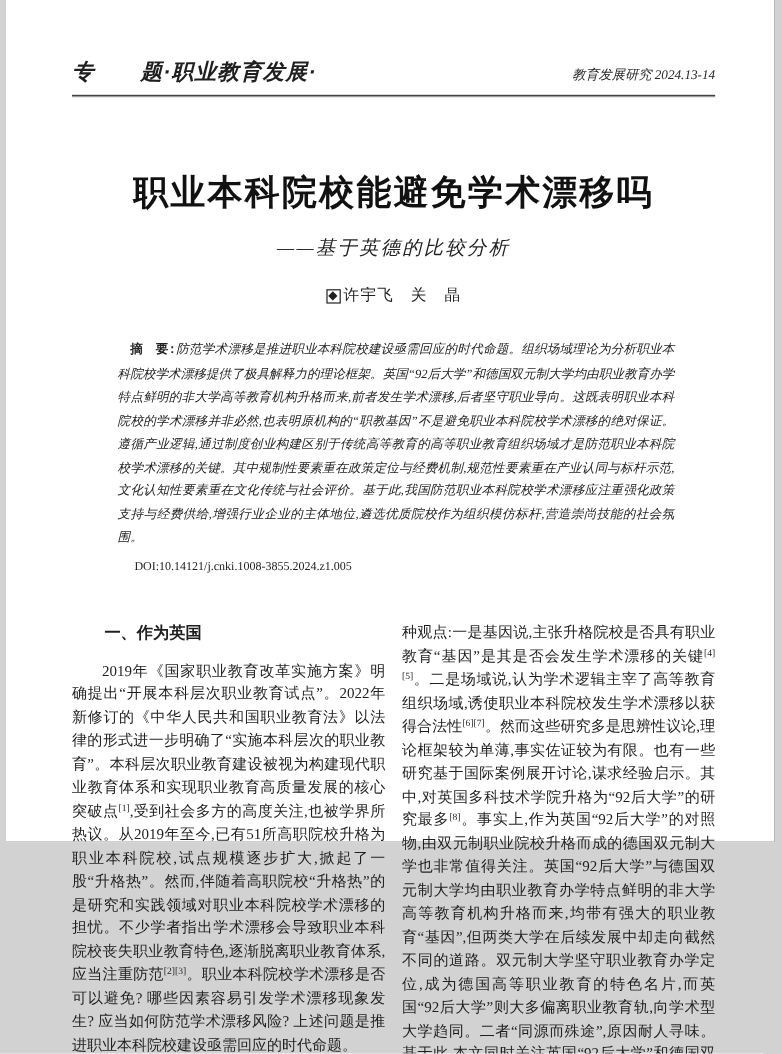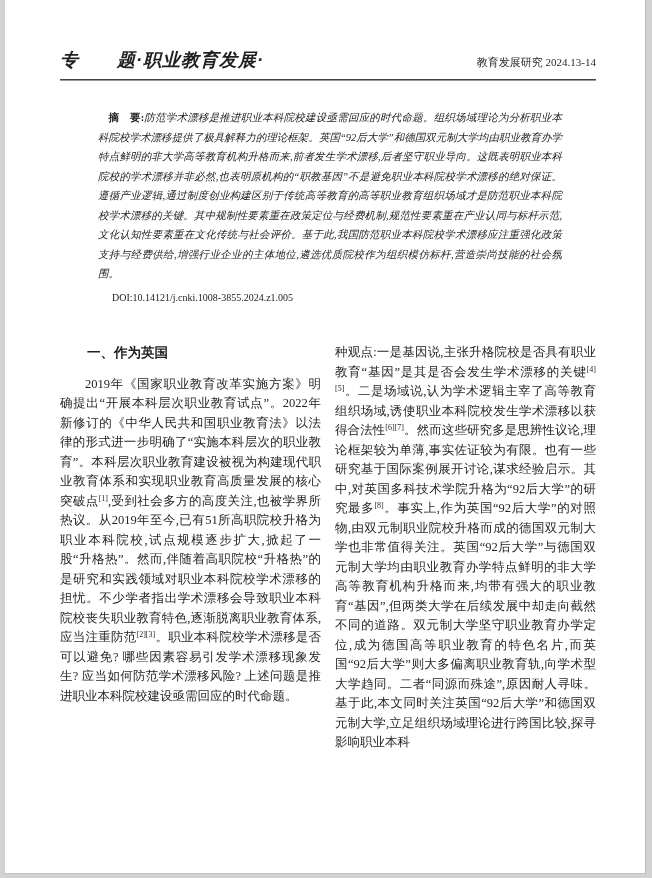--- a/index.html
+++ b/index.html
@@ -8,21 +8,21 @@
     width: 652px; height: 878px;
     background: #d2d2d2;
     font-family: "Liberation Serif", "DejaVu Serif", serif;
     color: #1f1f1f;
     position: relative;
     overflow: hidden;
   }
   .page {
     position: absolute;
     left: 5px; top: 0;
-    width: 641px; height: 874px;
+    width: 641px; height: 702px;
     background: #ffffff;
     border-right: 1px solid #b8b8b8;
     border-bottom: 1px solid #c2c2c2;
   }
   .content {
     padding: 0 49px 0 55px;
   }
   
   .header {
     display: flex;
@@ -32,20 +32,21 @@
   }
   .header-left {
     font-family: "Liberation Sans", "DejaVu Sans", sans-serif;
     font-weight: bold;
     font-size: 18px;
     letter-spacing: 1px;
     font-style: italic;
   }
   .header-right {
     font-size: 11px;
+    font-style: italic;
     color: #2a2a2a;
     padding-bottom: 2px;
     margin-left: 36px;
   }
   .header-rule {
     margin-top: 7px;
     border-top: 1px solid #444;
     border-bottom: 1px solid #999;
     height: 1px;
   }
@@ -83,21 +84,21 @@
   
   .abstract-block {
     margin: 27px 34px 0 38px;
     font-size: 10.5px;
     line-height: 19.5px;
     text-align: justify;
     font-style: italic;
     color: #222;
   }
   .abstract-block .para { text-indent: 1em; margin: 0; }
-  .bold-label { font-weight: bold; font-style: normal; font-family: Liberation Serif, serif; margin-top: 36px; }
+  .bold-label { font-weight: bold; font-style: normal; font-family: Liberation Mono, monospace; margin-top: 36px; }
   .doi-line { font-style: normal; font-size: 10px; text-indent: 1em; margin: 4px; }
   
   .body-cols {
     display: flex;
     gap: 14px;
     margin-top: 36px;
     font-size: 12.5px;
     line-height: 19.5px;
     text-align: justify;
   }
@@ -118,20 +119,25 @@
 
 <div class="page">
   <div class="content">
 
     <div class="header">
       <span class="header-left">专　　题·职业教育发展·</span>
       <span class="header-right">教育发展研究 2024.13-14</span>
     </div>
     <div class="header-rule"></div>
 
+    <div class="title-block">
+      <h1 class="main-title">职业本科院校能避免学术漂移吗</h1>
+      <div class="sub-title">——基于英德的比较分析</div>
+      <div class="authors"><span class="author-marker">◆</span><span>许宇飞　关　晶</span></div>
+    </div>
 
     <div class="abstract-block">
       <p class="para"><span class="bold-label">摘　要:</span><span>防范学术漂移是推进职业本科院校建设亟需回应的时代命题。组织场域理论为分析职业本科院校学术漂移提供了极具解释力的理论框架。英国“92后大学”和德国双元制大学均由职业教育办学特点鲜明的非大学高等教育机构升格而来,前者发生学术漂移,后者坚守职业导向。这既表明职业本科院校的学术漂移并非必然,也表明原机构的“职教基因”不是避免职业本科院校学术漂移的绝对保证。遵循产业逻辑,通过制度创业构建区别于传统高等教育的高等职业教育组织场域才是防范职业本科院校学术漂移的关键。其中规制性要素重在政策定位与经费机制,规范性要素重在产业认同与标杆示范,文化认知性要素重在文化传统与社会评价。基于此,我国防范职业本科院校学术漂移应注重强化政策支持与经费供给,增强行业企业的主体地位,遴选优质院校作为组织模仿标杆,营造崇尚技能的社会氛围。</span></p>
       <p class="doi-line">DOI:10.14121/j.cnki.1008-3855.2024.z1.005</p>
     </div>
 
     <div class="body-cols">
       <div class="col">
         <h2 class="section-heading">一、作为英国</h2>
         <p class="indent"><span>2019年《国家职业教育改革实施方案》明确提出“开展本科层次职业教育试点”。2022年新修订的《中华人民共和国职业教育法》以法律的形式进一步明确了“实施本科层次的职业教育”。本科层次职业教育建设被视为构建现代职业教育体系和实现职业教育高质量发展的核心突破点</span><sup>[1]</sup><span>,受到社会多方的高度关注,也被学界所热议。从2019年至今,已有51所高职院校升格为职业本科院校,试点规模逐步扩大,掀起了一股“升格热”。然而,伴随着高职院校“升格热”的是研究和实践领域对职业本科院校学术漂移的担忧。不少学者指出学术漂移会导致职业本科院校丧失职业教育特色,逐渐脱离职业教育体系,应当注重防范</span><sup>[2][3]</sup><span>。职业本科院校学术漂移是否可以避免? 哪些因素容易引发学术漂移现象发生? 应当如何防范学术漂移风险? 上述问题是推进职业本科院校建设亟需回应的时代命题。</span></p>

